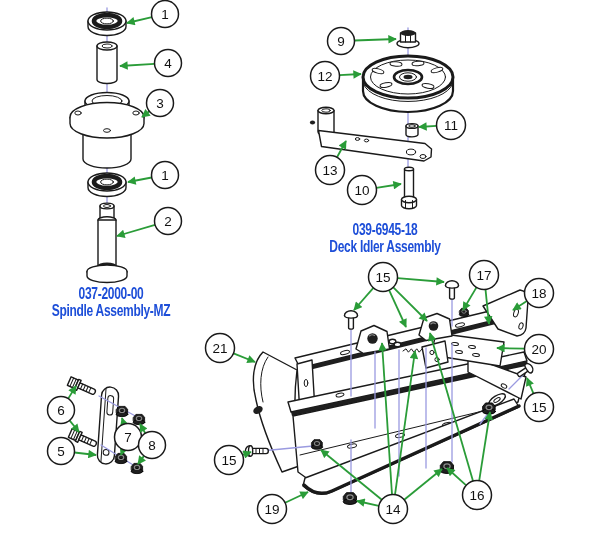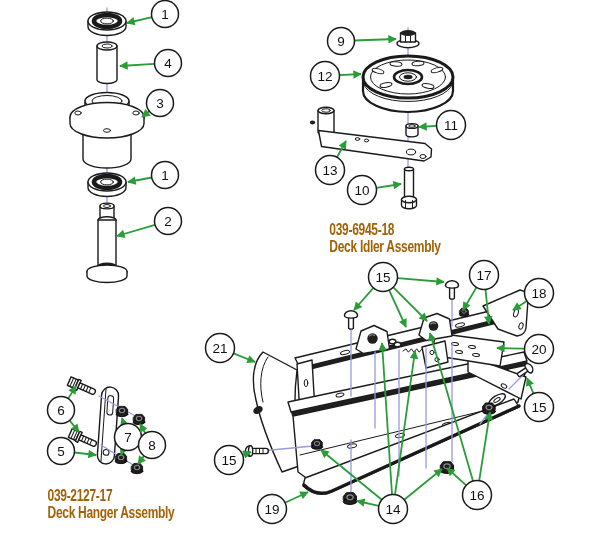--- a/index.html
+++ b/index.html
@@ -10,21 +10,21 @@
   svg .cl{stroke:var(--blue,#9a9ae0);stroke-width:1.3;fill:none;}
   svg .hv{stroke-width:3;}
   svg .md{stroke-width:2.2;}
   svg .dk{fill:#1f1f1f;stroke:none;}
   svg .nf{fill:none;}
   svg .thin{stroke-width:1;}
   svg .hl{stroke:#8a8a8a;stroke-width:1.1;fill:none;}
   svg .arrow{stroke:var(--green,#2a9c38);stroke-width:1.8;fill:none;}
   svg .co-circle{fill:#fff;stroke:var(--ink,#1a1a1a);stroke-width:1.5;}
   svg .co-text{font:13.5px "Liberation Sans",sans-serif;fill:#111;text-anchor:middle;}
-  .asm-label{position:absolute;transform:translateX(-50%);color:#a16207;white-space:nowrap;}
+  .asm-label{position:absolute;transform:translateX(-50%);text-align:center;color:#1d4ed8;white-space:nowrap;}
   .asm-label div{font-weight:700;font-size:16px;line-height:17px;letter-spacing:-0.4px;
                  transform:scaleX(0.75);transform-origin:50% 50%;}
 </style>
 </head>
 <body>
 
 <div id="stage">
 <svg width="600" height="560" viewBox="0 0 600 560">
   <defs>
     <marker id="ah" viewBox="0 0 10 10" refX="9" refY="5" markerUnits="userSpaceOnUse" markerWidth="9.5" markerHeight="8.5" orient="auto">
@@ -383,21 +383,21 @@
         <g>
           <line x1="479.2" y1="480.7" x2="490" y2="412" class="arrow" marker-end="url(#ah)"></line>
           <line x1="473.0" y1="481.1" x2="430" y2="333" class="arrow" marker-end="url(#ah)"></line>
           <line x1="466.2" y1="485.3" x2="447" y2="468" class="arrow" marker-end="url(#ah)"></line>
           <circle cx="477" cy="495" r="14.5" class="co-circle"></circle>
           <text x="477" y="499.6" class="co-text">16</text>
         </g>
       </g>
 </svg>
 
+<div class="asm-label" style="left: 111px; top: 285px;">
+  <div>037-2000-00</div>
+  <div>Spindle Assembly-MZ</div>
+</div>
 <div class="asm-label" style="left: 385px; top: 221px;">
   <div>039-6945-18</div>
   <div>Deck Idler Assembly</div>
 </div>
-<div class="asm-label" style="left: 111px; top: 487px;">
-  <div>039-2127-17</div>
-  <div>Deck Hanger Assembly</div>
 </div>
-</div>
 
 </body></html>

